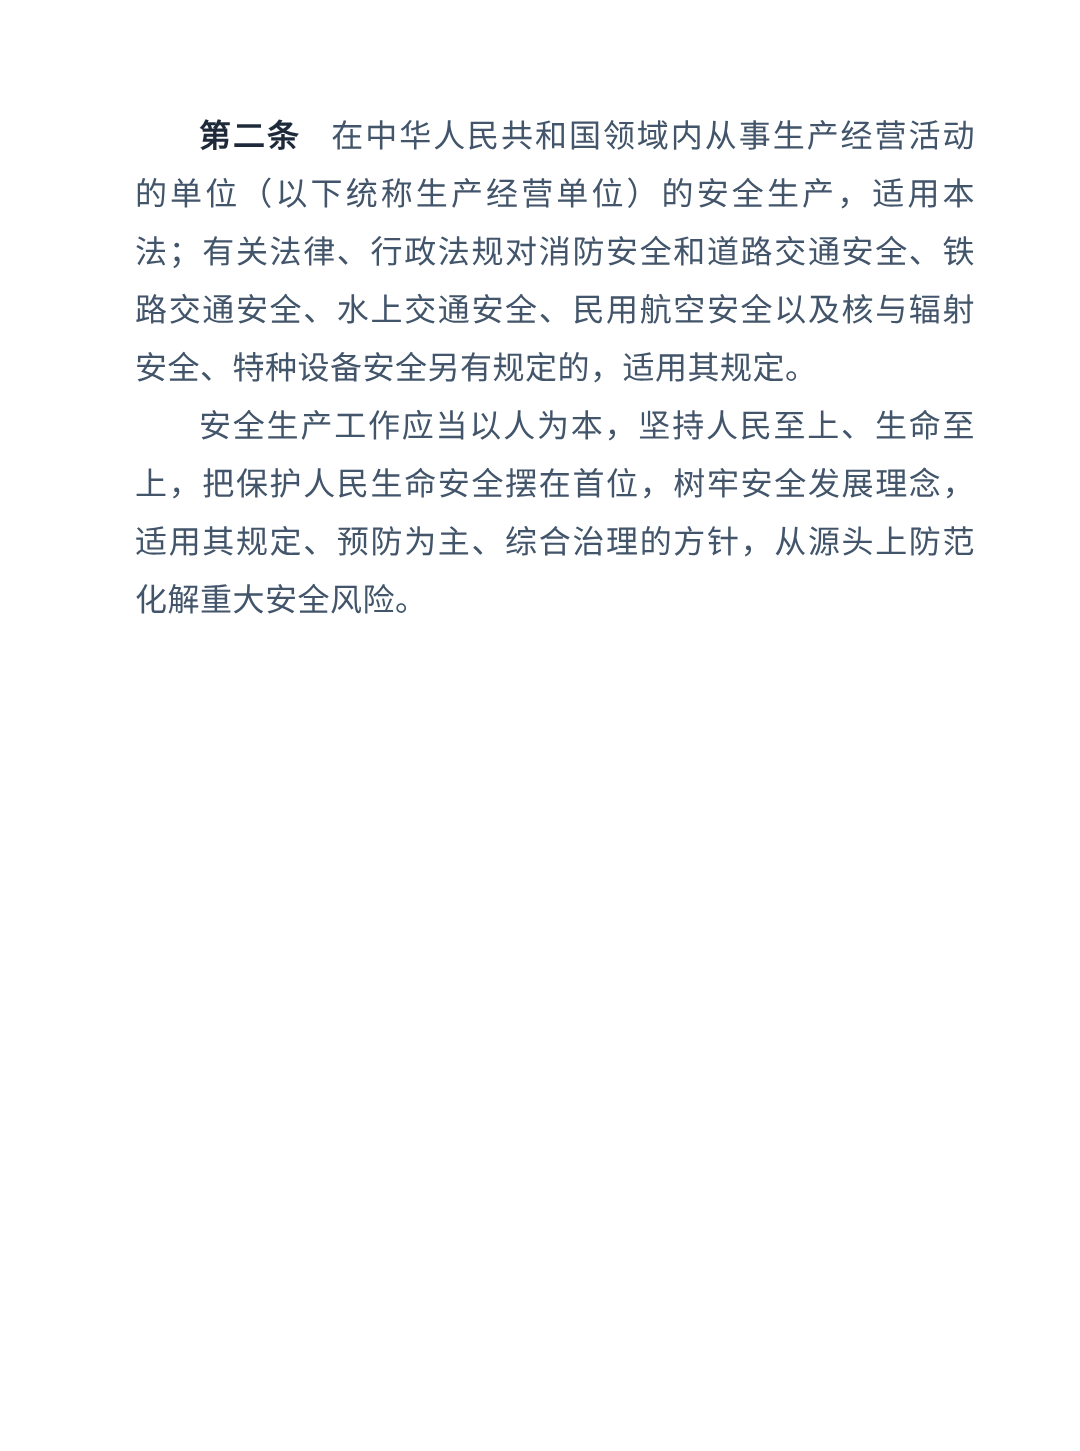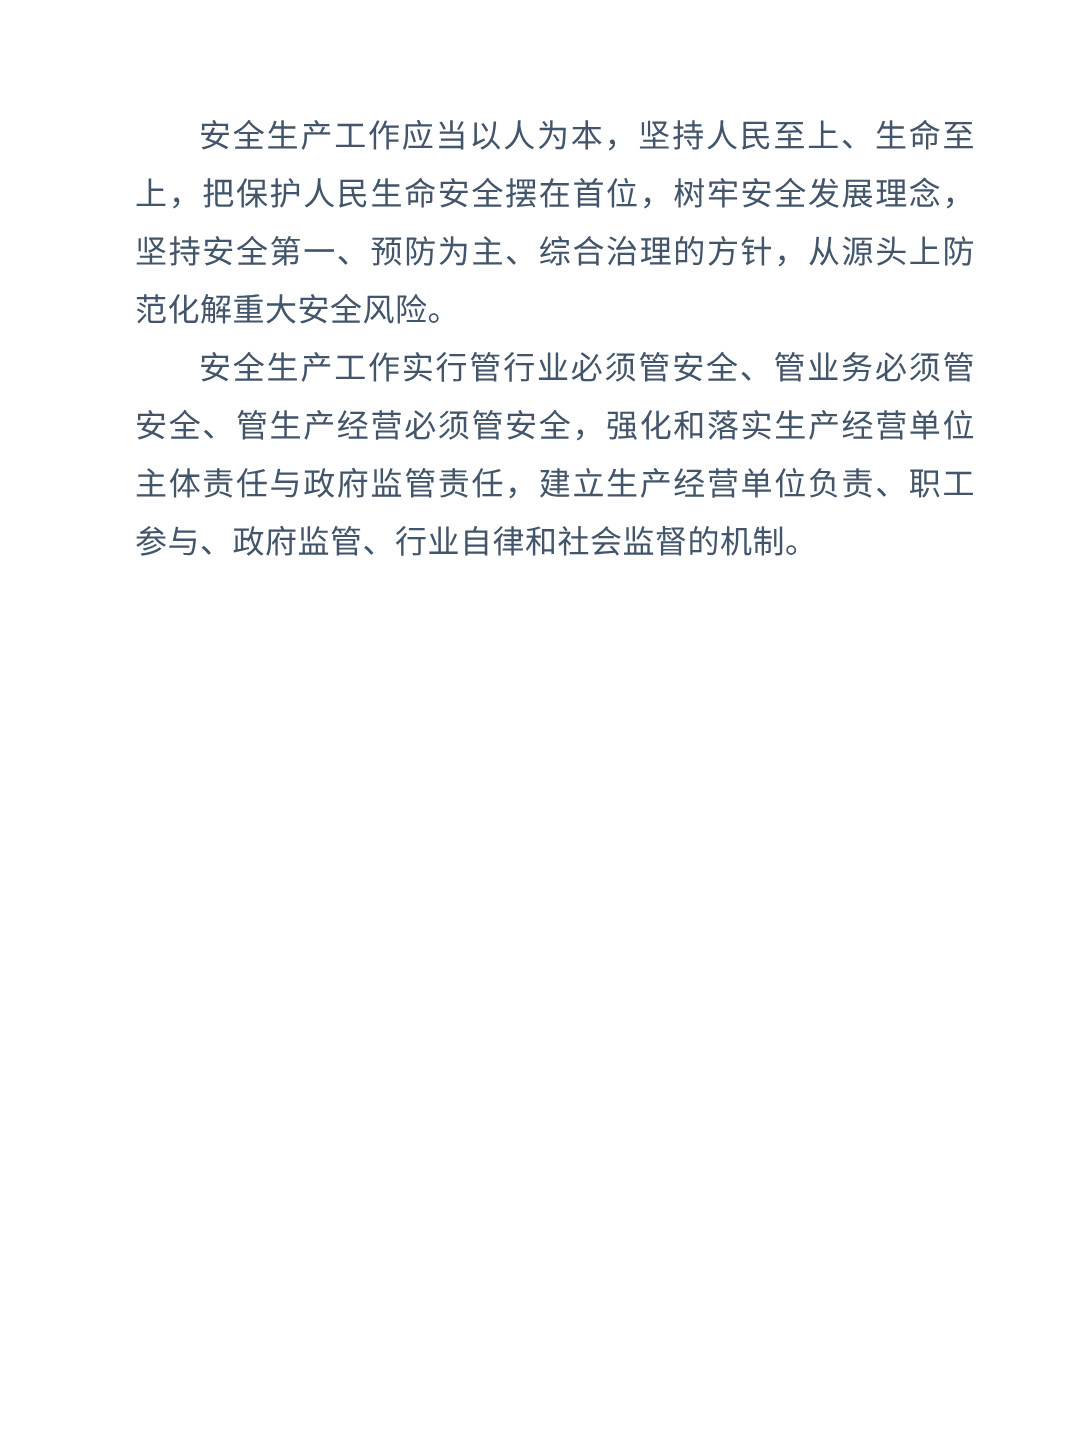--- a/index.html
+++ b/index.html
@@ -51,21 +51,21 @@
     display: none;
     margin: 0;
   }
 </style>
 </head>
 <body>
 
 <div class="page">
   <div class="doc">
 
+    <p class="para"><b class="article-label">第二条</b><span class="article-text">在中华人民共和国领域内从事生产经营活动的单位（以下统称生产经营单位）的安全生产，适用本法；有关法律、行政法规对消防安全和道路交通安全、铁路交通安全、水上交通安全、民用航空安全以及核与辐射安全、特种设备安全另有规定的，适用其规定。</span></p>
 
 
-    <p class="para"><span class="article-text">安全生产工作应当以人为本，坚持人民至上、生命至上，把保护人民生命安全摆在首位，树牢安全发展理念，坚持安全第一、预防为主、综合治理的方针，从源头上防范化解重大安全风险。</span></p>
+    <p class="para"><span class="article-text">安全生产工作应当以人为本，坚持人民至上、生命至上，把保护人民生命安全摆在首位，树牢安全发展理念，适用其规定、预防为主、综合治理的方针，从源头上防范化解重大安全风险。</span></p>
 
-    <p class="para"><span class="article-text">安全生产工作实行管行业必须管安全、管业务必须管安全、管生产经营必须管安全，强化和落实生产经营单位主体责任与政府监管责任，建立生产经营单位负责、职工参与、政府监管、行业自律和社会监督的机制。</span></p>
 
 
   </div>
 </div>
 
 </body></html>

